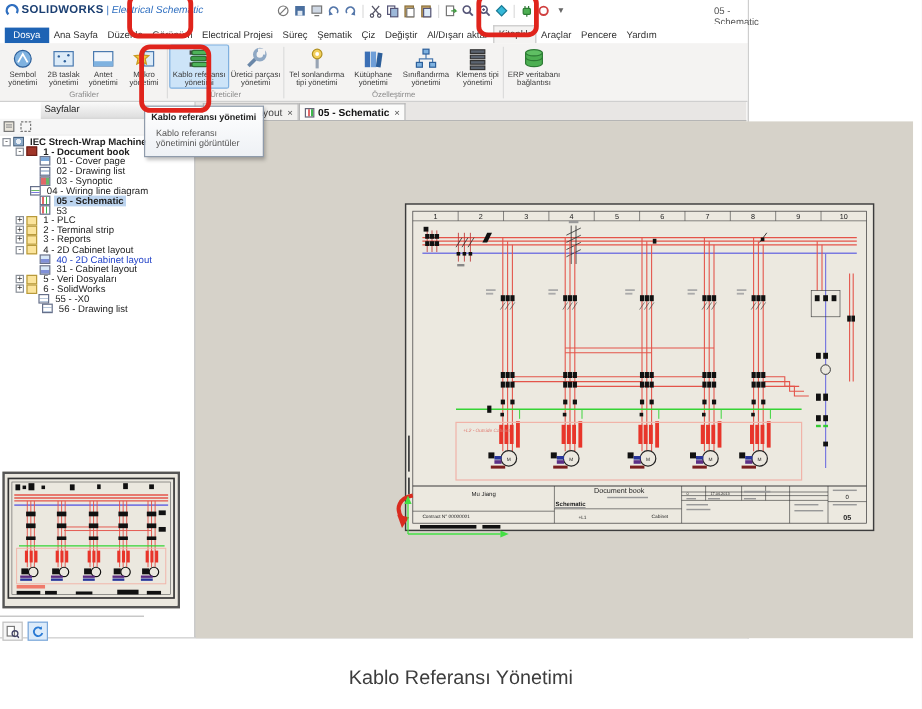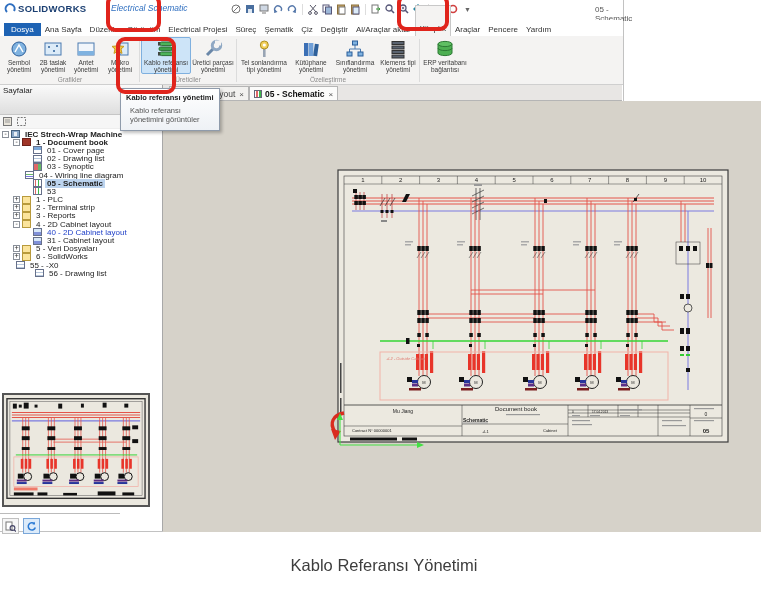--- a/index.html
+++ b/index.html
@@ -2,44 +2,44 @@
 <html><head>
 <meta charset="utf-8">
 <style>
   html,body{margin:0;padding:0;background:#fff;}
   .page{position:relative;width:768px;height:591px;background:#fff;font-family:"Liberation Sans",sans-serif;overflow:hidden;}
   .app{position:absolute;left:0;top:0;width:624px;height:532px;background:#fff;border-right:1px solid #c2c2c2;border-bottom:1px solid #c2c2c2;box-sizing:border-box;}
   
   .titlebar{position:relative;height:20px;background:#fff;}
   .brandwrap{position:absolute;left:4px;top:2px;display:flex;align-items:center;gap:2px;}
   .brand{font-size:9.5px;font-weight:bold;color:#1b3f72;letter-spacing:.3px;}
-  .product{font-size:8.5px;font-style:italic;color:#2f6fc0;margin-left:18px;}
+  .product{font-size:8.5px;font-style:italic;color:#2f6fc0;margin-left:0;}
   .qat{position:absolute;left:230px;top:3px;display:flex;align-items:center;gap:2px;}
   .qicon{width:12px;height:12px;display:inline-block;}
   .qsep{width:1px;height:11px;background:#ddd;margin:0 2px;}
   .qat-overflow{font-size:7px;color:#666;margin-left:3px;}
   .wintitle{position:absolute;left:595px;top:5px;font-size:8px;color:#555;}
   
   .menubar{position:relative;height:16px;background:#fff;display:flex;align-items:flex-end;padding-left:4px;}
   .mitem{font-size:8px;color:#333;padding:2px 4px;white-space:nowrap;}
   .mitem.file{background:#1e63b4;color:#fff;padding:2px 7px;}
-  .mitem.active{background:#f4f3f2;border:1px solid #c8c8c8;border-bottom:none;padding:18px 4px 3px 4px;}
+  .mitem.active{background:#f4f3f2;border:1px solid #c8c8c8;border-bottom:none;padding:2px 4px 3px 4px;}
   
   .ribbon{position:relative;height:49px;background:#f4f3f2;border-bottom:1px solid #cfcfcf;display:flex;align-items:stretch;padding:1px 0 0 2px;box-sizing:border-box;}
   .rgroup{display:flex;flex-direction:column;}
   .gbtns{display:flex;align-items:flex-start;flex:1;}
   .gname{text-align:center;font-size:6.5px;color:#8a8a8a;height:9px;line-height:9px;}
   .gsep{width:1px;background:#dcdcdc;margin:2px 1px;}
   .rbtn{display:flex;flex-direction:column;align-items:center;padding-top:1px;border:1px solid transparent;border-radius:2px;box-sizing:border-box;}
   .rbtn.hl{background:#cde4f8;border-color:#7fb0df;}
   .ricon{height:20px;display:flex;align-items:center;}
   .rlabel{font-size:6.5px;line-height:7px;text-align:center;color:#3a3a3a;}
   
   .sidebar{position:absolute;left:0;top:85px;width:163px;bottom:0;background:#fff;border-right:1px solid #a8a8a8;box-sizing:border-box;}
-  .sb-header{height:12px;background:linear-gradient(#fafafa,#dedede);border-bottom:1px solid #c6c6c6;font-size:8px;color:#222;padding:1px 3px 16px 3px;}
+  .sb-header{height:12px;background:linear-gradient(#fafafa,#dedede);border-bottom:1px solid #c6c6c6;font-size:8px;color:#222;padding:1px 3px 0 3px;margin-left:34px;}
   .sb-tools{height:13px;display:flex;align-items:center;gap:3px;padding-left:2px;border-bottom:1px solid #eee;background:#f6f6f6;}
   .sb-tool{width:11px;height:11px;display:inline-block;}
   .tree{padding-top:1px;}
   .trow{display:flex;align-items:center;height:8.2px;font-size:8px;color:#222;white-space:nowrap;}
   .trow.sel .tlabel{background:#bcd4ef;font-weight:bold;}
   .trow.bold .tlabel{font-weight:bold;}
   .trow.link .tlabel{color:#2242c8;}
   .tog{width:7px;height:7px;border:1px solid #8a9099;background:#fff;box-sizing:border-box;flex:none;margin-right:2px;position:relative;}
   .tog::before{position:absolute;left:0;top:-1px;width:5px;text-align:center;font-size:7px;line-height:7px;color:#333;font-family:"DejaVu Sans Mono",monospace;}
   .tog.minus::before{content:"-";}
@@ -171,21 +171,21 @@
     <div class="menubar">
       <span class="mitem file">Dosya</span>
       <span class="mitem">Ana Sayfa</span>
       <span class="mitem">Düzenle</span>
       <span class="mitem">Görünüm</span>
       <span class="mitem">Electrical Projesi</span>
       <span class="mitem">Süreç</span>
       <span class="mitem">Şematik</span>
       <span class="mitem">Çiz</span>
       <span class="mitem">Değiştir</span>
-      <span class="mitem">Al/Araçlar aktar</span>
+      <span class="mitem">Al/Dışarı aktar</span>
       <span class="mitem active">Kitaplık</span>
       <span class="mitem">Araçlar</span>
       <span class="mitem">Pencere</span>
       <span class="mitem">Yardım</span>
     </div>
 
     <div class="ribbon">
       <div class="rgroup">
         <div class="gbtns">
           <div class="rbtn" style="width:34px">
@@ -412,21 +412,21 @@
         <div class="trow" style="padding-left:13px">
             <span class="tog plus"></span>
             <span class="ticon t-folder"></span>
             <span class="tlabel">5 - Veri Dosyaları</span>
           </div>
         <div class="trow" style="padding-left:13px">
             <span class="tog plus"></span>
             <span class="ticon t-folder"></span>
             <span class="tlabel">6 - SolidWorks</span>
           </div>
-        <div class="trow" style="padding-left:7px">
+        <div class="trow" style="padding-left:23px">
             <span class="tog none"></span>
             <span class="ticon t-list"></span>
             <span class="tlabel">55 - -X0</span>
           </div>
         <div class="trow" style="padding-left:26px">
             <span class="tog none"></span>
             <span class="ticon t-list"></span>
             <span class="tlabel">56 - Drawing list</span>
           </div>
       </div>

